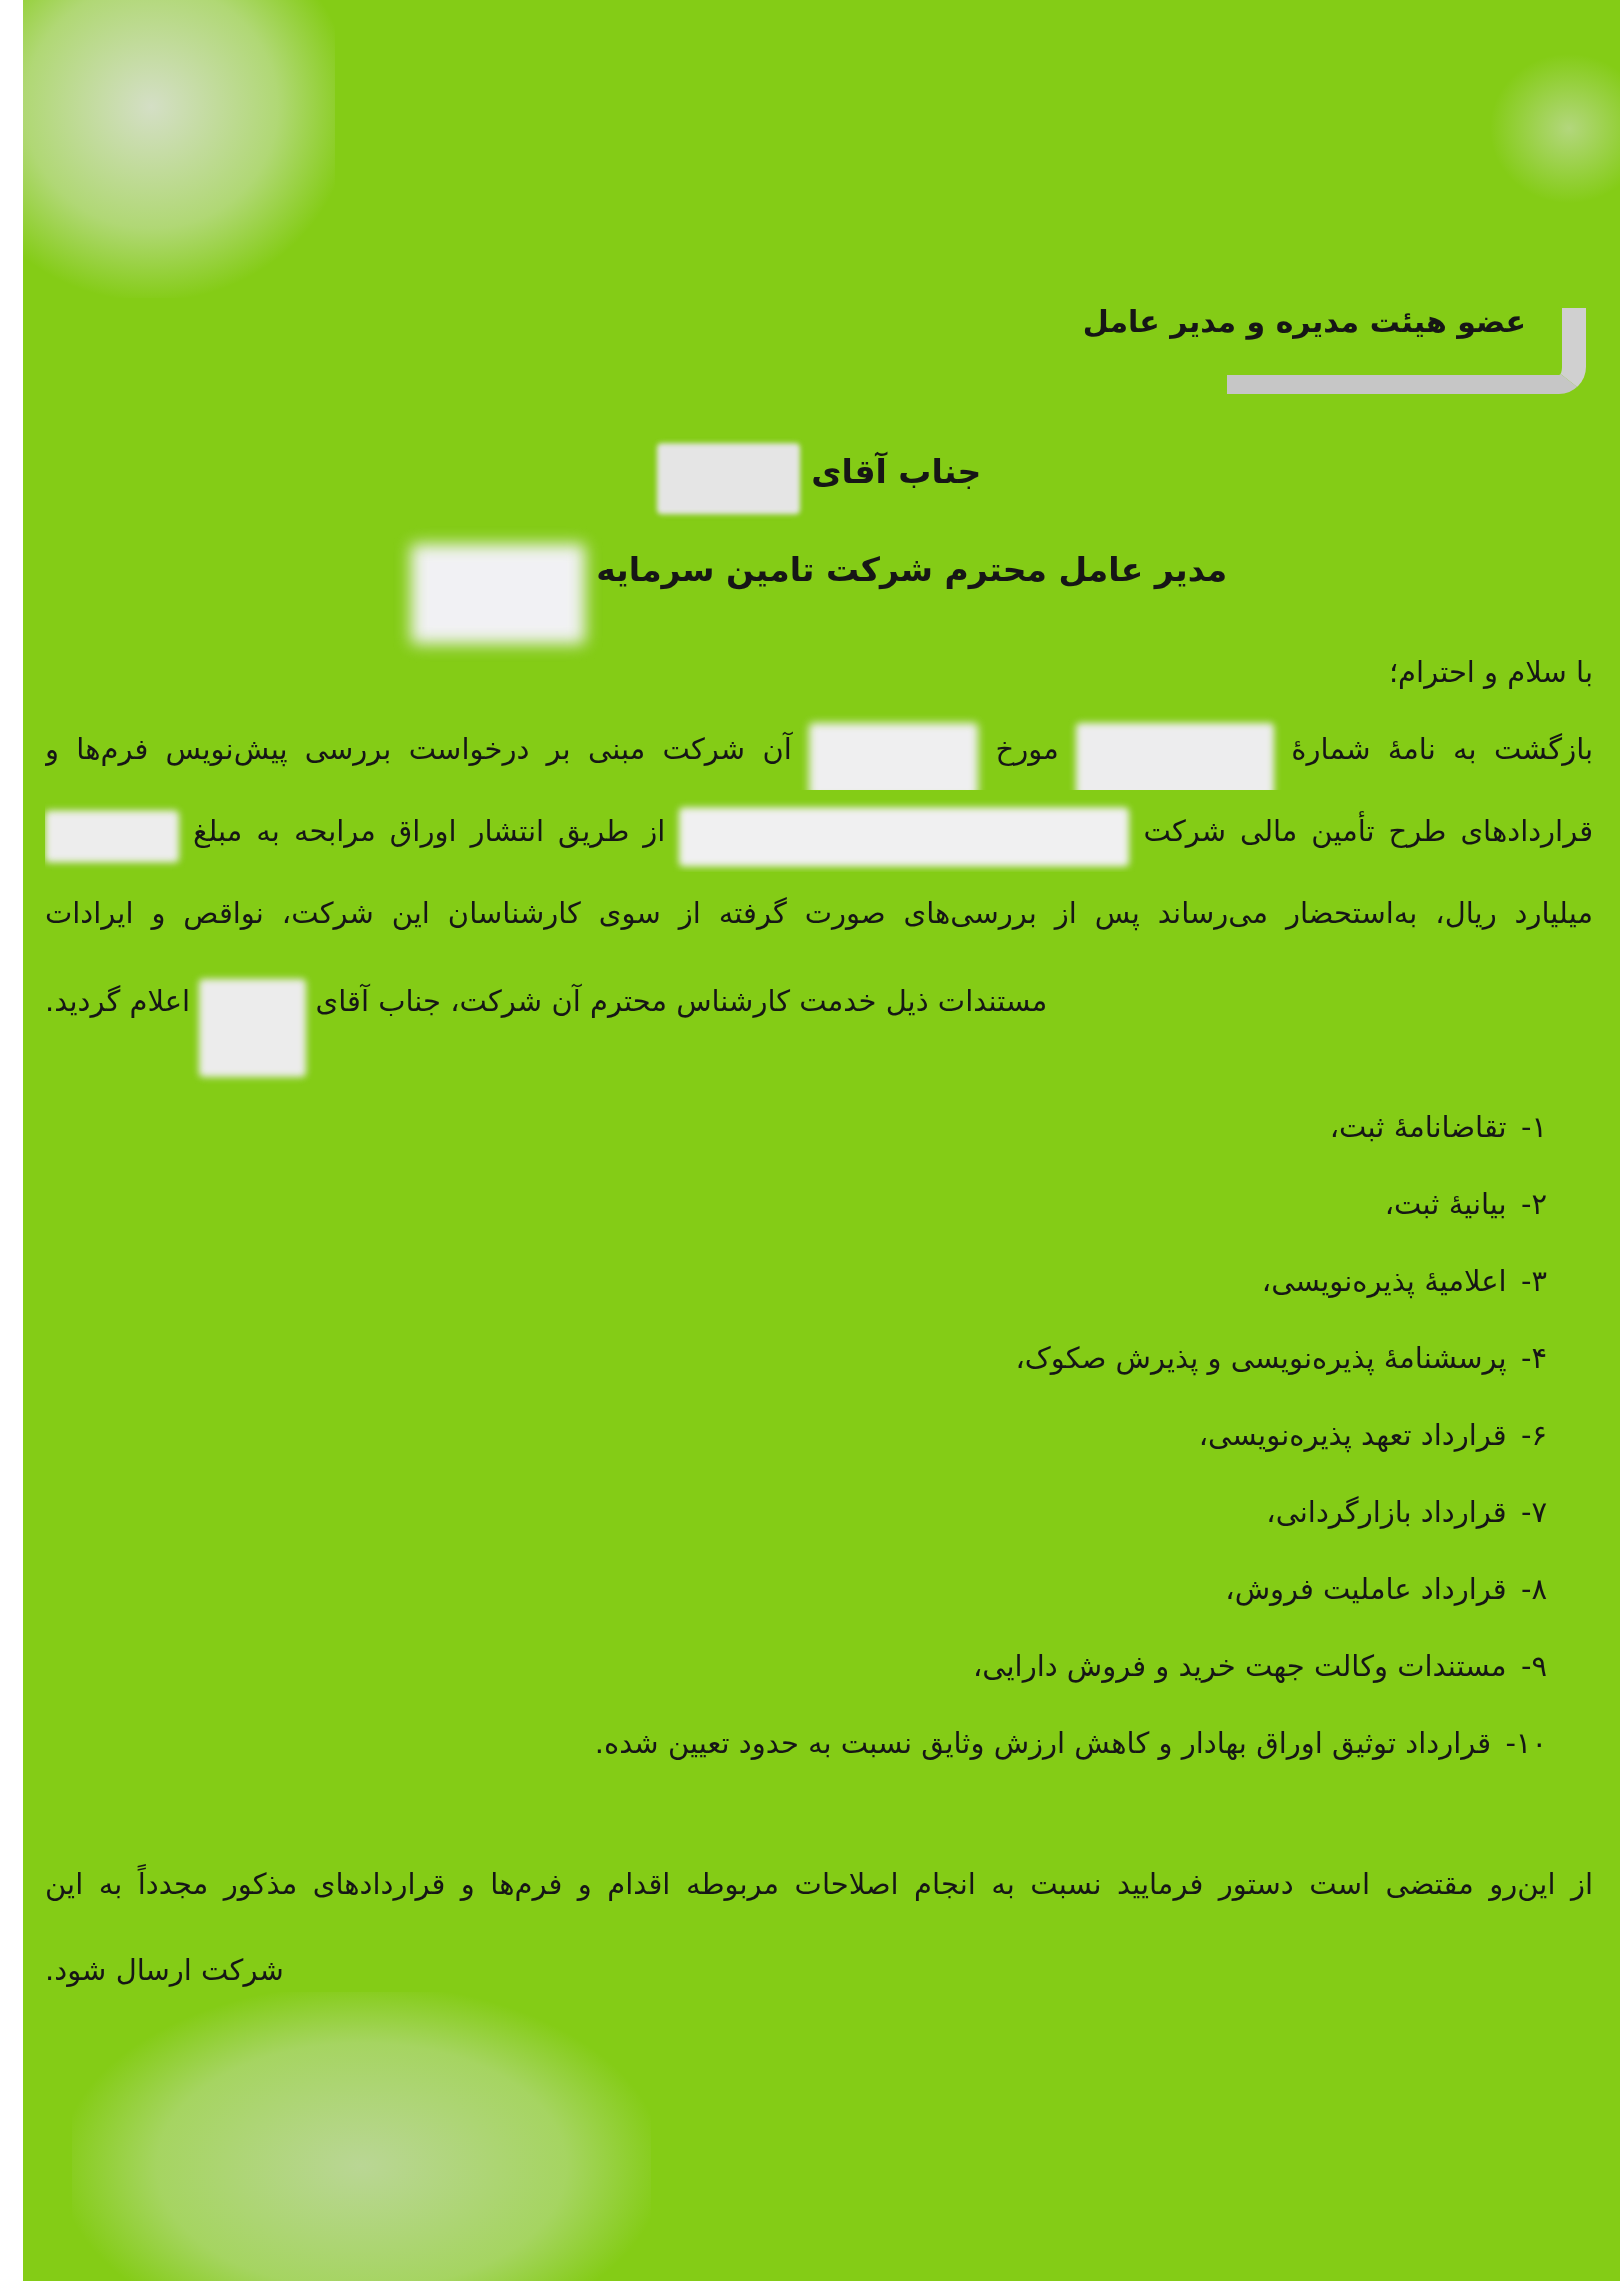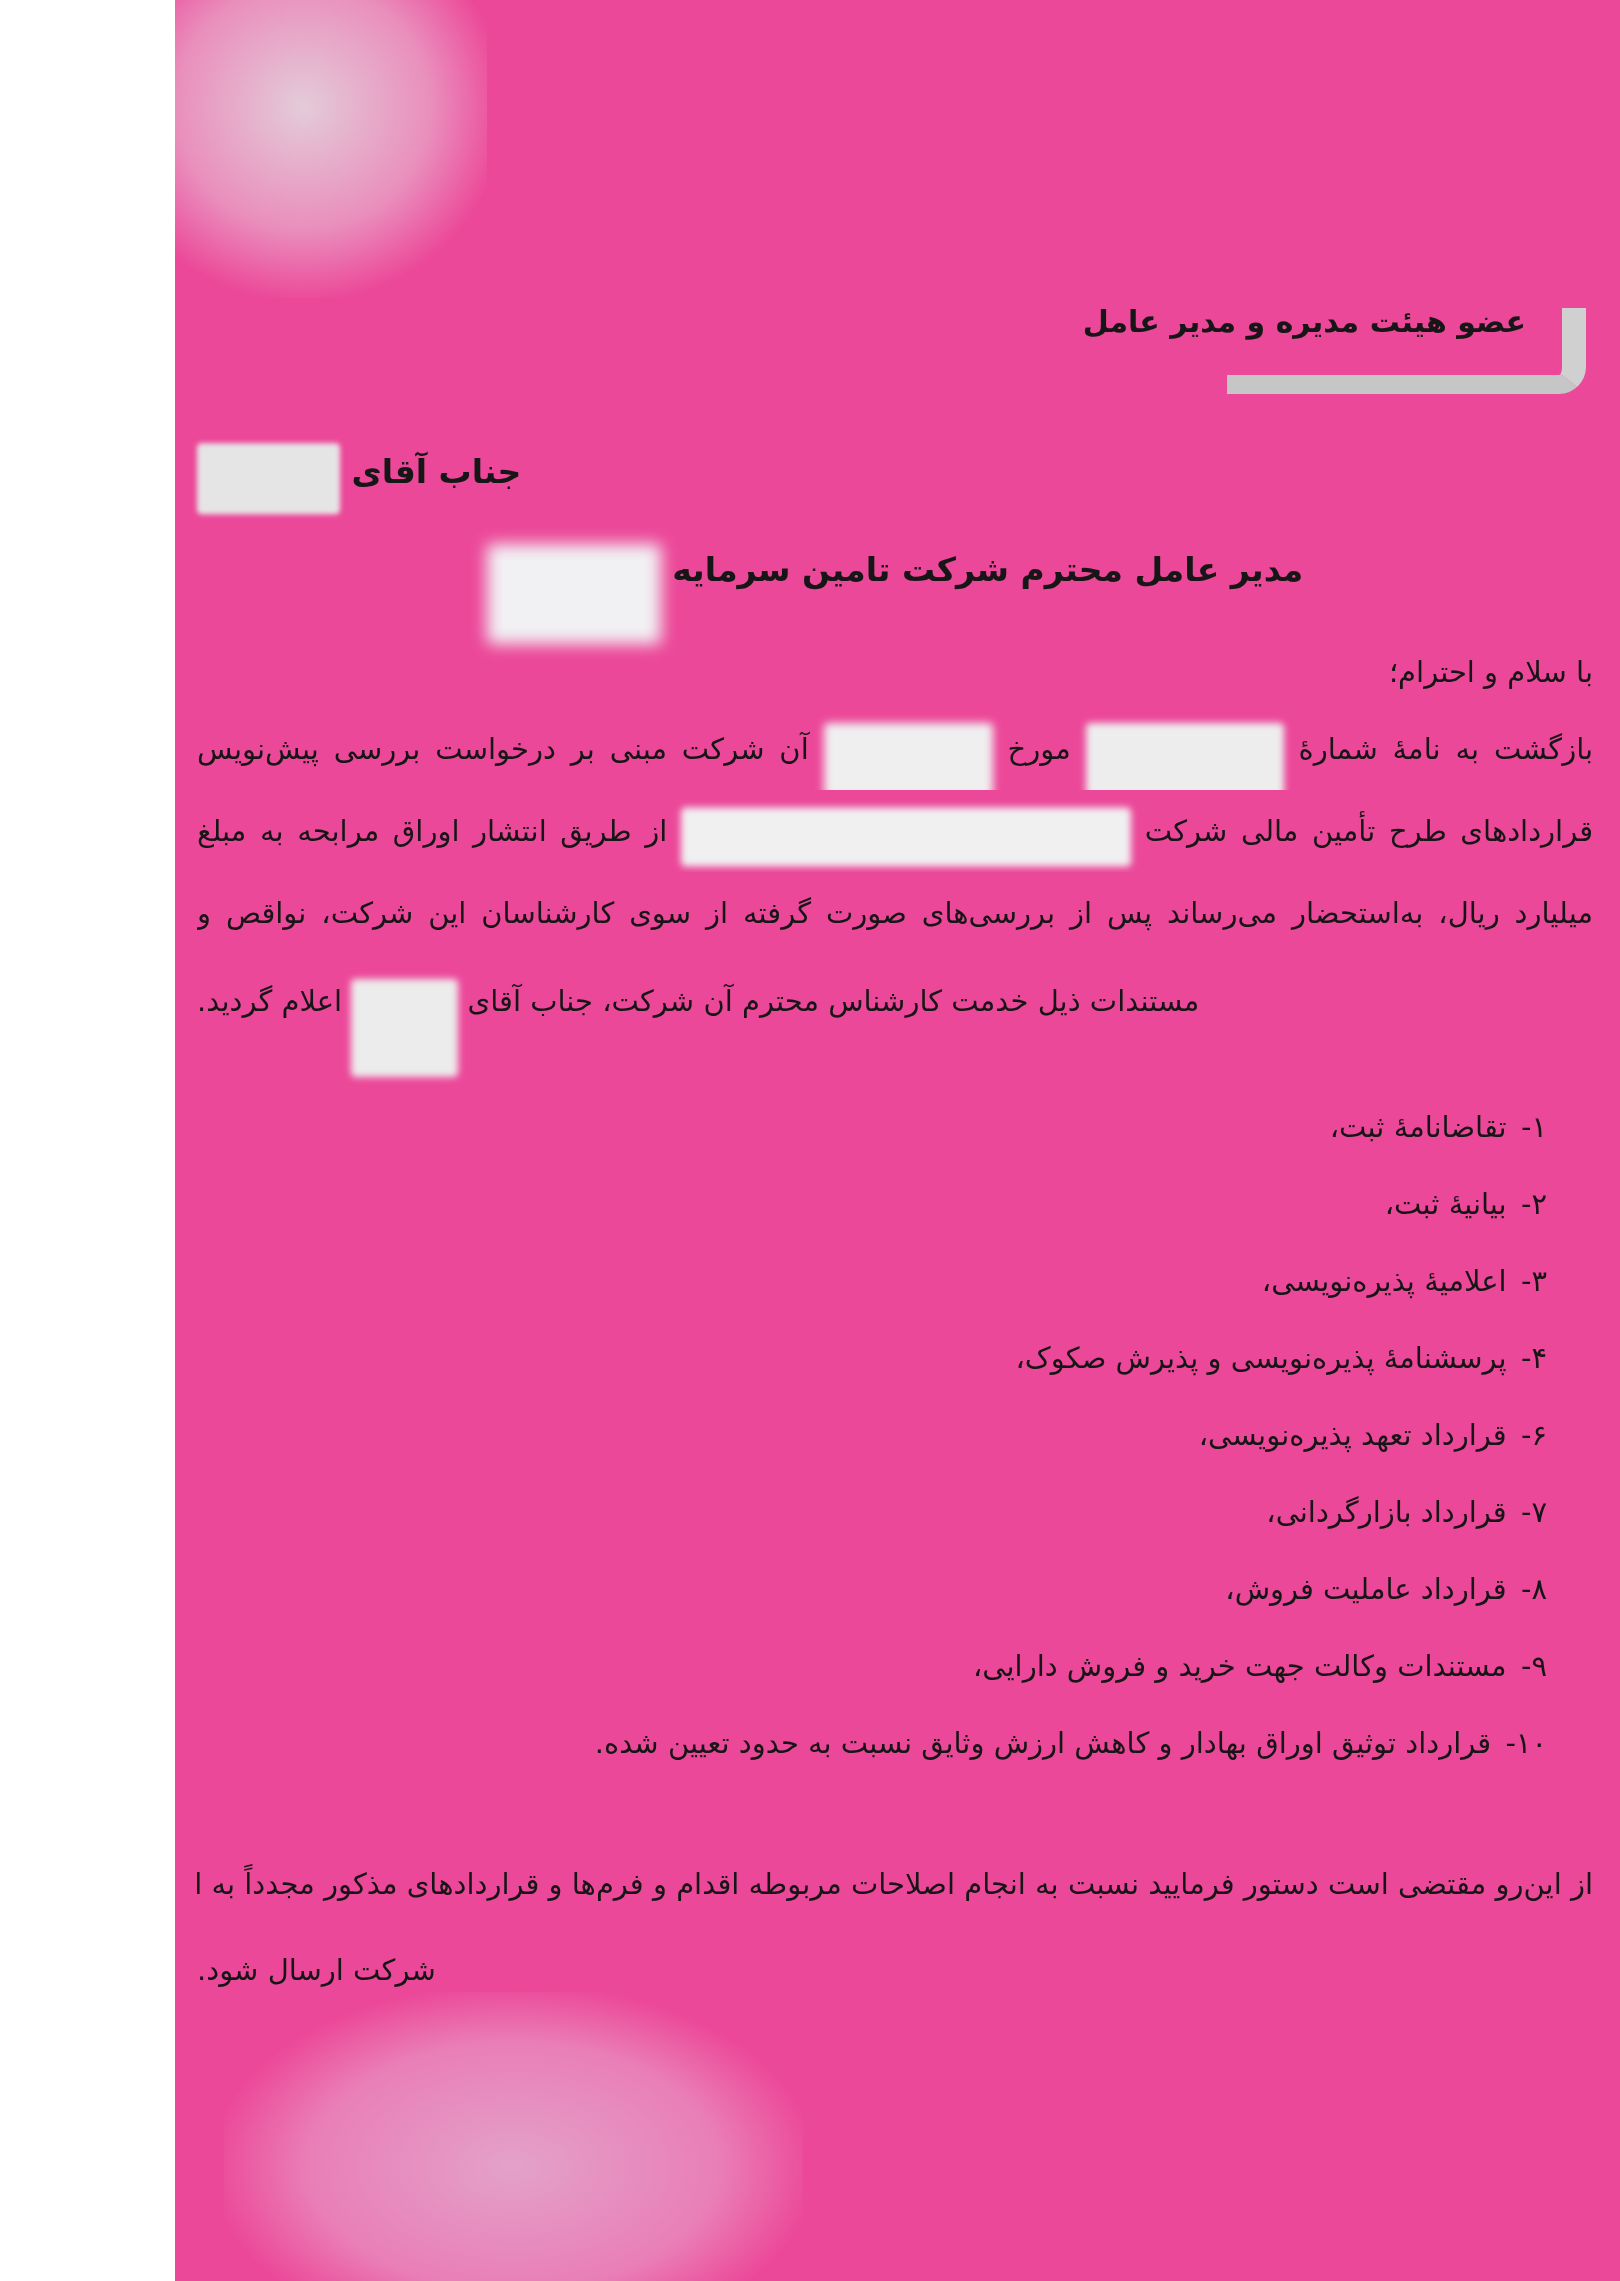--- a/index.html
+++ b/index.html
@@ -1,19 +1,19 @@
 <!DOCTYPE html>
 <html lang="fa" dir="rtl" style="font-size:14.3px"><head>
 <meta charset="utf-8">
 <style>
   html,body{margin:0;padding:0;background:#ffffff;}
   .page{
     position:relative;
-    width:1445px;height:2281px;
-    background:#ec4899;
+    width:1597px;height:2281px;
+    background:#84cc16;
     overflow:hidden;
     direction:rtl;
     font-family:"DejaVu Sans",sans-serif;
     color:#161616;
   }
   
   .blob{position:absolute;pointer-events:none;}
   .blob-tl{
     left:-71px;top:-85px;width:383px;height:383px;
     background:radial-gradient(ellipse at 52% 50%, rgba(226,226,228,0.85) 0%, rgba(230,230,232,0.45) 45%, rgba(255,255,255,0) 72%);
@@ -35,21 +35,21 @@
   }
   .bracket{
     position:absolute;top:308px;right:34px;
     width:359px;height:86px;
     box-sizing:border-box;
     border-right:24px solid #d0d0d0;
     border-bottom:19.6px solid #c6c6c6;
     border-bottom-right-radius:27px;
   }
   
-  .recipient1{position:absolute;top:438px;right:27px;left:22px;height:64px;line-height:64px;font-size:33px;font-weight:bold;text-align:left;white-space:nowrap;}
+  .recipient1{position:absolute;top:438px;right:27px;left:22px;height:64px;line-height:64px;font-size:33px;font-weight:bold;text-align:center;white-space:nowrap;}
   .recipient2{position:absolute;top:521px;right:27px;left:22px;height:64px;line-height:64px;font-size:33px;font-weight:bold;text-align:center;white-space:nowrap;}
   .greeting{position:absolute;top:649px;right:27px;left:22px;height:46px;line-height:46px;font-size:29px;text-align:right;}
   
   .para{position:absolute;top:708px;right:27px;left:22px;}
   .para .line{height:82px;line-height:82px;font-size:29px;white-space:nowrap;}
   .line.justify{text-align:justify;text-align-last:justify;white-space:normal;overflow:hidden;height:82px;}
   .line.rightal{text-align:left;}
   
   .redact{display:inline-block;vertical-align:middle;border-radius:4.5px;}
   .r-name1{width:143px;height:71px;background:#e5e5e5;filter:blur(2.7px);transform:translateY(5.3px);}

